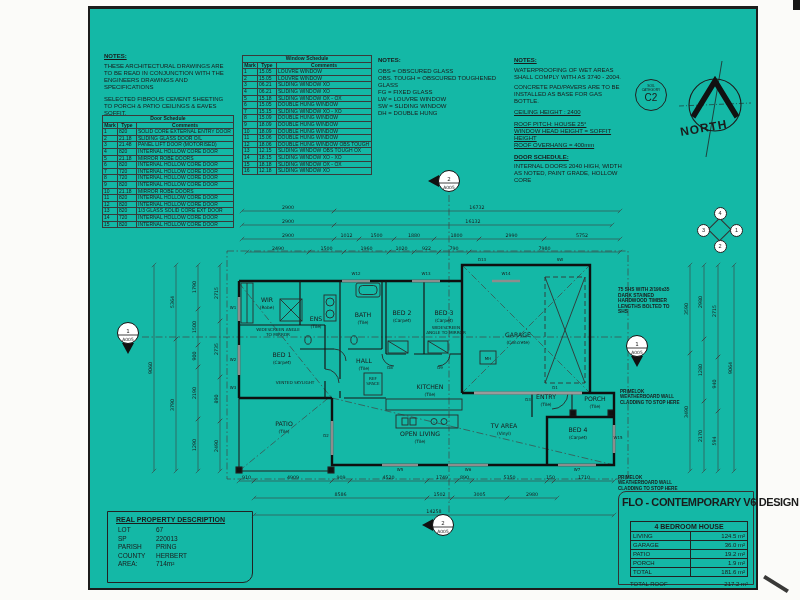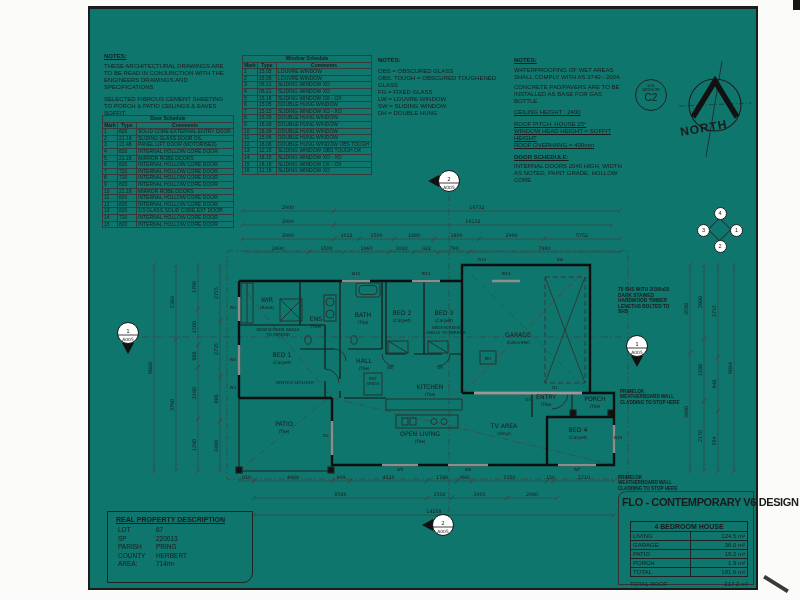--- a/index.html
+++ b/index.html
@@ -1,18 +1,18 @@
 <!DOCTYPE html>
 <html><head>
 <meta charset="utf-8">
 <style>
   html,body{margin:0;padding:0;width:800px;height:600px;background:#fbfbf9;overflow:hidden;
     font-family:"Liberation Sans","DejaVu Sans",sans-serif;color:#1b1b1b;}
   .page{position:relative;width:800px;height:600px;}
-  .sheet{position:absolute;left:88px;top:6px;width:670px;height:584px;background:#0f766e;
+  .sheet{position:absolute;left:88px;top:6px;width:670px;height:584px;background:#14b8a6;
     border:2px solid #1c1c1c;border-top-width:3px;box-sizing:border-box;}
   .abs{position:absolute;}
   .t6{font-size:6px;line-height:7px;}
   .tt{font-size:6px;font-weight:bold;text-decoration:underline;margin-bottom:3px;}
   .sched{border-collapse:collapse;width:100%;table-layout:fixed;}
   .sched th,.sched td{border:0.5px solid #3a3a3a;font-size:5px;line-height:5.6px;font-weight:normal;
     padding:0 1px;overflow:hidden;white-space:nowrap;text-align:left;}
   .sched th.cap{text-align:center;font-weight:bold;}
   .sched th.h{text-align:center;font-weight:bold;}
   .plain{border-collapse:collapse;}

